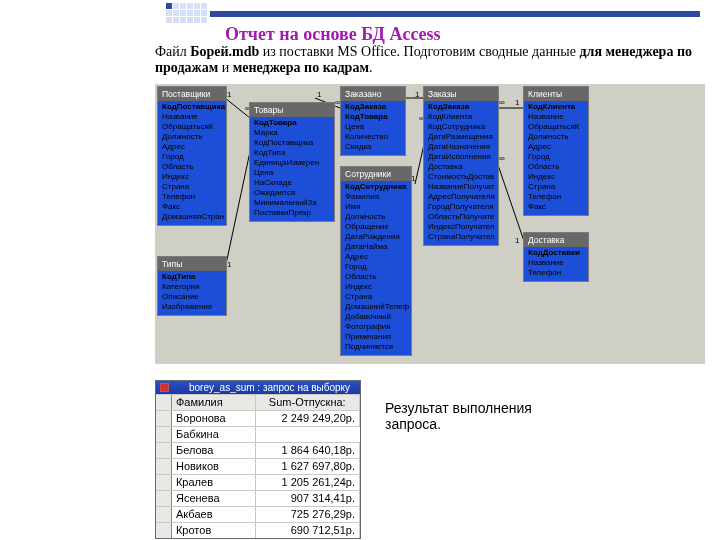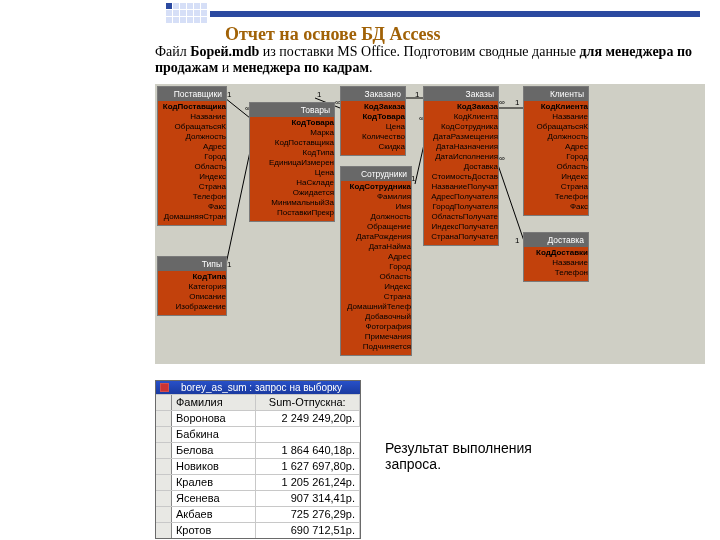--- a/index.html
+++ b/index.html
@@ -16,73 +16,71 @@
     display: flex; flex-wrap: wrap;
   }
   .header-accent .sq { width: 6px; height: 6px; background:#d6dff7; margin:0.5px; }
   .header-accent .sq.dark { background:#2b4aa0; }
   .header-bar {
     position: absolute; top: 11px; left: 210px; height: 6px; width: 490px; background:#2b4aa0;
   }
   .title {
     position: absolute; top: 24px; left: 225px;
     font-family: "Times New Roman", serif;
-    color: #a16207; font-weight: bold; font-size: 18px;
+    color: #a21caf; font-weight: bold; font-size: 18px;
   }
   .subtitle {
     position: absolute; top: 44px; left: 155px;
     font-family: "Times New Roman", serif;
     font-size: 14px; width: 550px;
   }
   .subtitle .b { font-weight: bold; }
   .diagram {
     position: absolute; top: 84px; left: 155px;
     width: 550px; height: 280px;
     background: #cfcfc5;
     overflow: hidden;
   }
   .tbl {
     position: absolute;
-    background: #c2410c; border: 1px solid #7a7a7a;
+    background: #1d4ed8; border: 1px solid #7a7a7a;
     font-size: 8px;
     min-width: 66px;
-    text-align: right;
   }
   .tbl-head {
     background: #686868; color: #fff;
     padding: 2px 4px; font-weight: normal;
     font-size: 8.5px;
   }
   .tbl-body { padding: 1px 0 3px 4px; }
   .tbl-body div { line-height: 10px; white-space: nowrap; }
   .tbl-body .key { font-weight: bold; }
   .rel-label {
     position: absolute; font-size: 8px; color:#000;
   }
   .result-area {
     position: absolute; top: 380px; left: 155px;
     width: 550px; height: 160px;
   }
   .result-caption {
     position: absolute; top: 20px; left: 230px;
     font-family: Arial, sans-serif; font-size: 14px;
     width: 160px;
-    margin-top: 40px;
   }
   .query-win {
     position: absolute; top: 0; left: 0;
     width: 206px;
     border: 1px solid #6a6a6a;
     font-size: 11px;
   }
   .qw-title {
     background: linear-gradient(#2850c8,#1a3aa0);
     color: #fff; padding: 1px 4px;
     font-size: 10px;
-    display: flex; align-items: center; gap: 12px;
+    display: flex; align-items: center; gap: 20px;
   }
   .qw-title .dg { width:9px; height:9px; background:#c33; display:inline-block; border:1px solid #fff2; }
   .qw-grid { background:#fff; }
   .qw-row { display:flex; border-top:1px solid #c8c8c8; }
   .qw-cell {
     border-right:1px solid #c8c8c8;
     padding: 1px 4px; font-size: 11px;
     height: 15px; line-height:13px;
   }
   .qw-rowhead { width: 16px; background:#e8e8e4; border-right:1px solid #888; }

